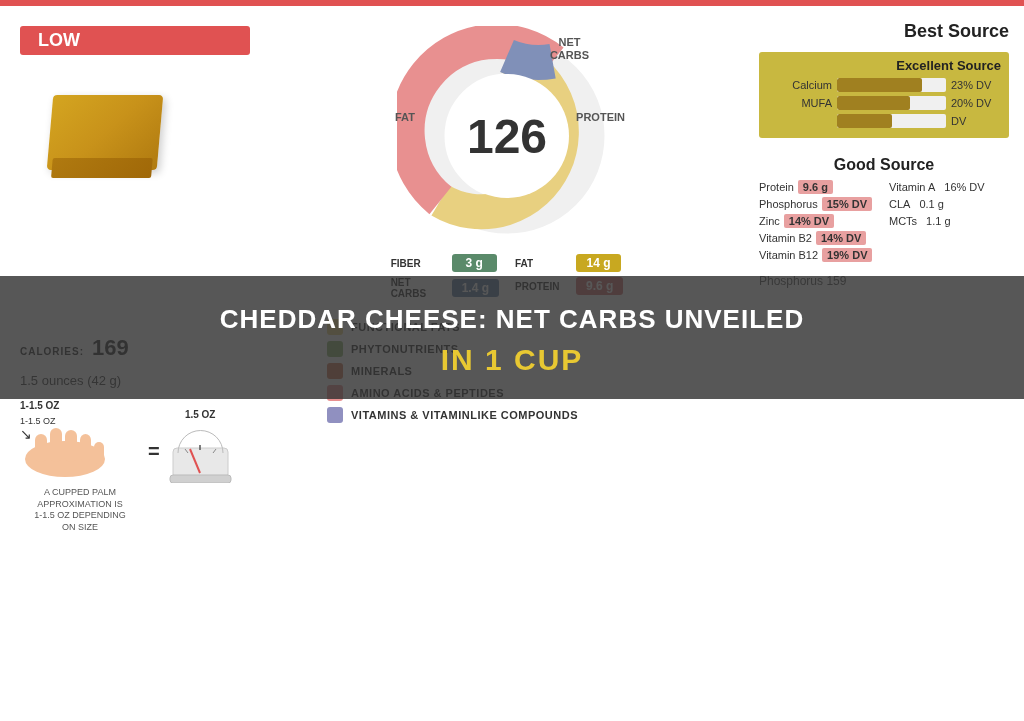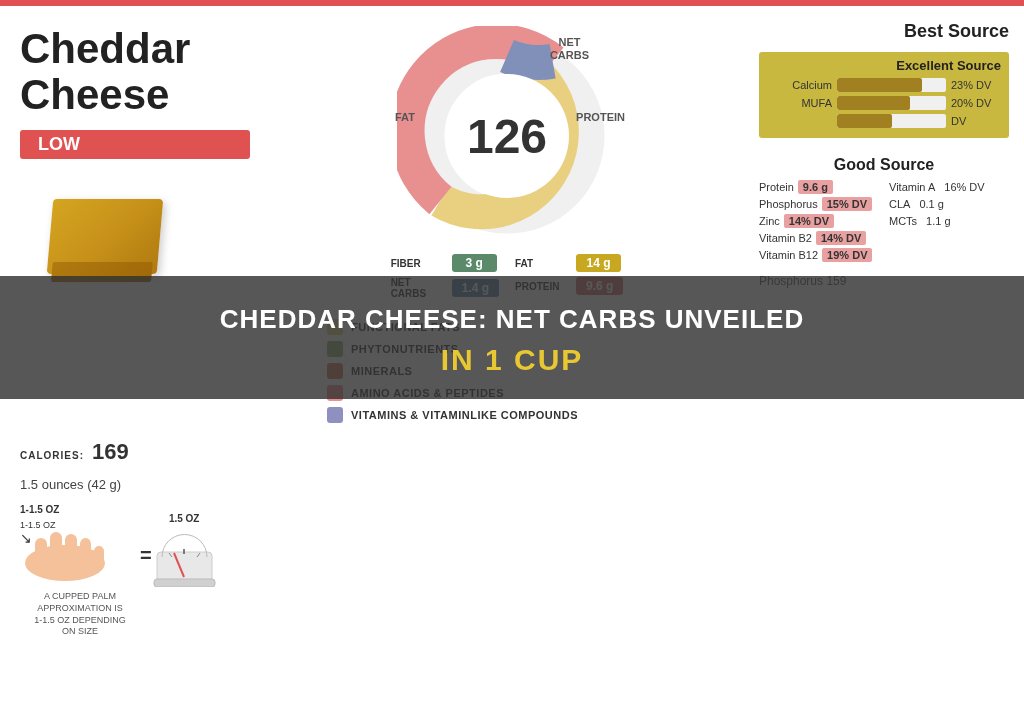--- a/index.html
+++ b/index.html
@@ -360,37 +360,36 @@
     .mv-blue { background: #6080a8; }
   </style>
 </head>
 <body>
 
 <div class="top-bar"></div>
 
 <div class="main-content">
 
   <div class="left-col">
-    <div class="food-title">Cheddar<br>Cheese</div>
     <div class="low-badge">LOW</div>
 
     <div class="food-image-area">
       <div class="cheese-block"></div>
     </div>
 
     <div class="calories-row">
       <span class="calories-label">CALORIES:</span>
       <span class="calories-value">169</span>
     </div>
 
     <div class="serving-size-section">
       <div class="serving-size-value">1.5 ounces (42 g)</div>
     </div>
 
-    <div style="display:flex; align-items:flex-end; margin-top:12px;">
+    <div style="display:flex; align-items:flex-end; gap:8px; margin-top:12px;">
       <div style="position:relative; width:120px;">
         <div style="font-size:10px;font-weight:bold;color:#333;position:absolute;top:0;left:0;">1-1.5 OZ</div>
         <div style="margin-top:14px;position:relative;">
           
           <svg width="110" height="65" viewBox="0 0 110 65">
 
             <ellipse cx="45" cy="45" rx="40" ry="18" fill="#f4c19a"></ellipse>
 
             <rect x="15" y="20" width="12" height="28" rx="6" fill="#f4c19a"></rect>
             <rect x="30" y="14" width="12" height="34" rx="6" fill="#f4c19a"></rect>

